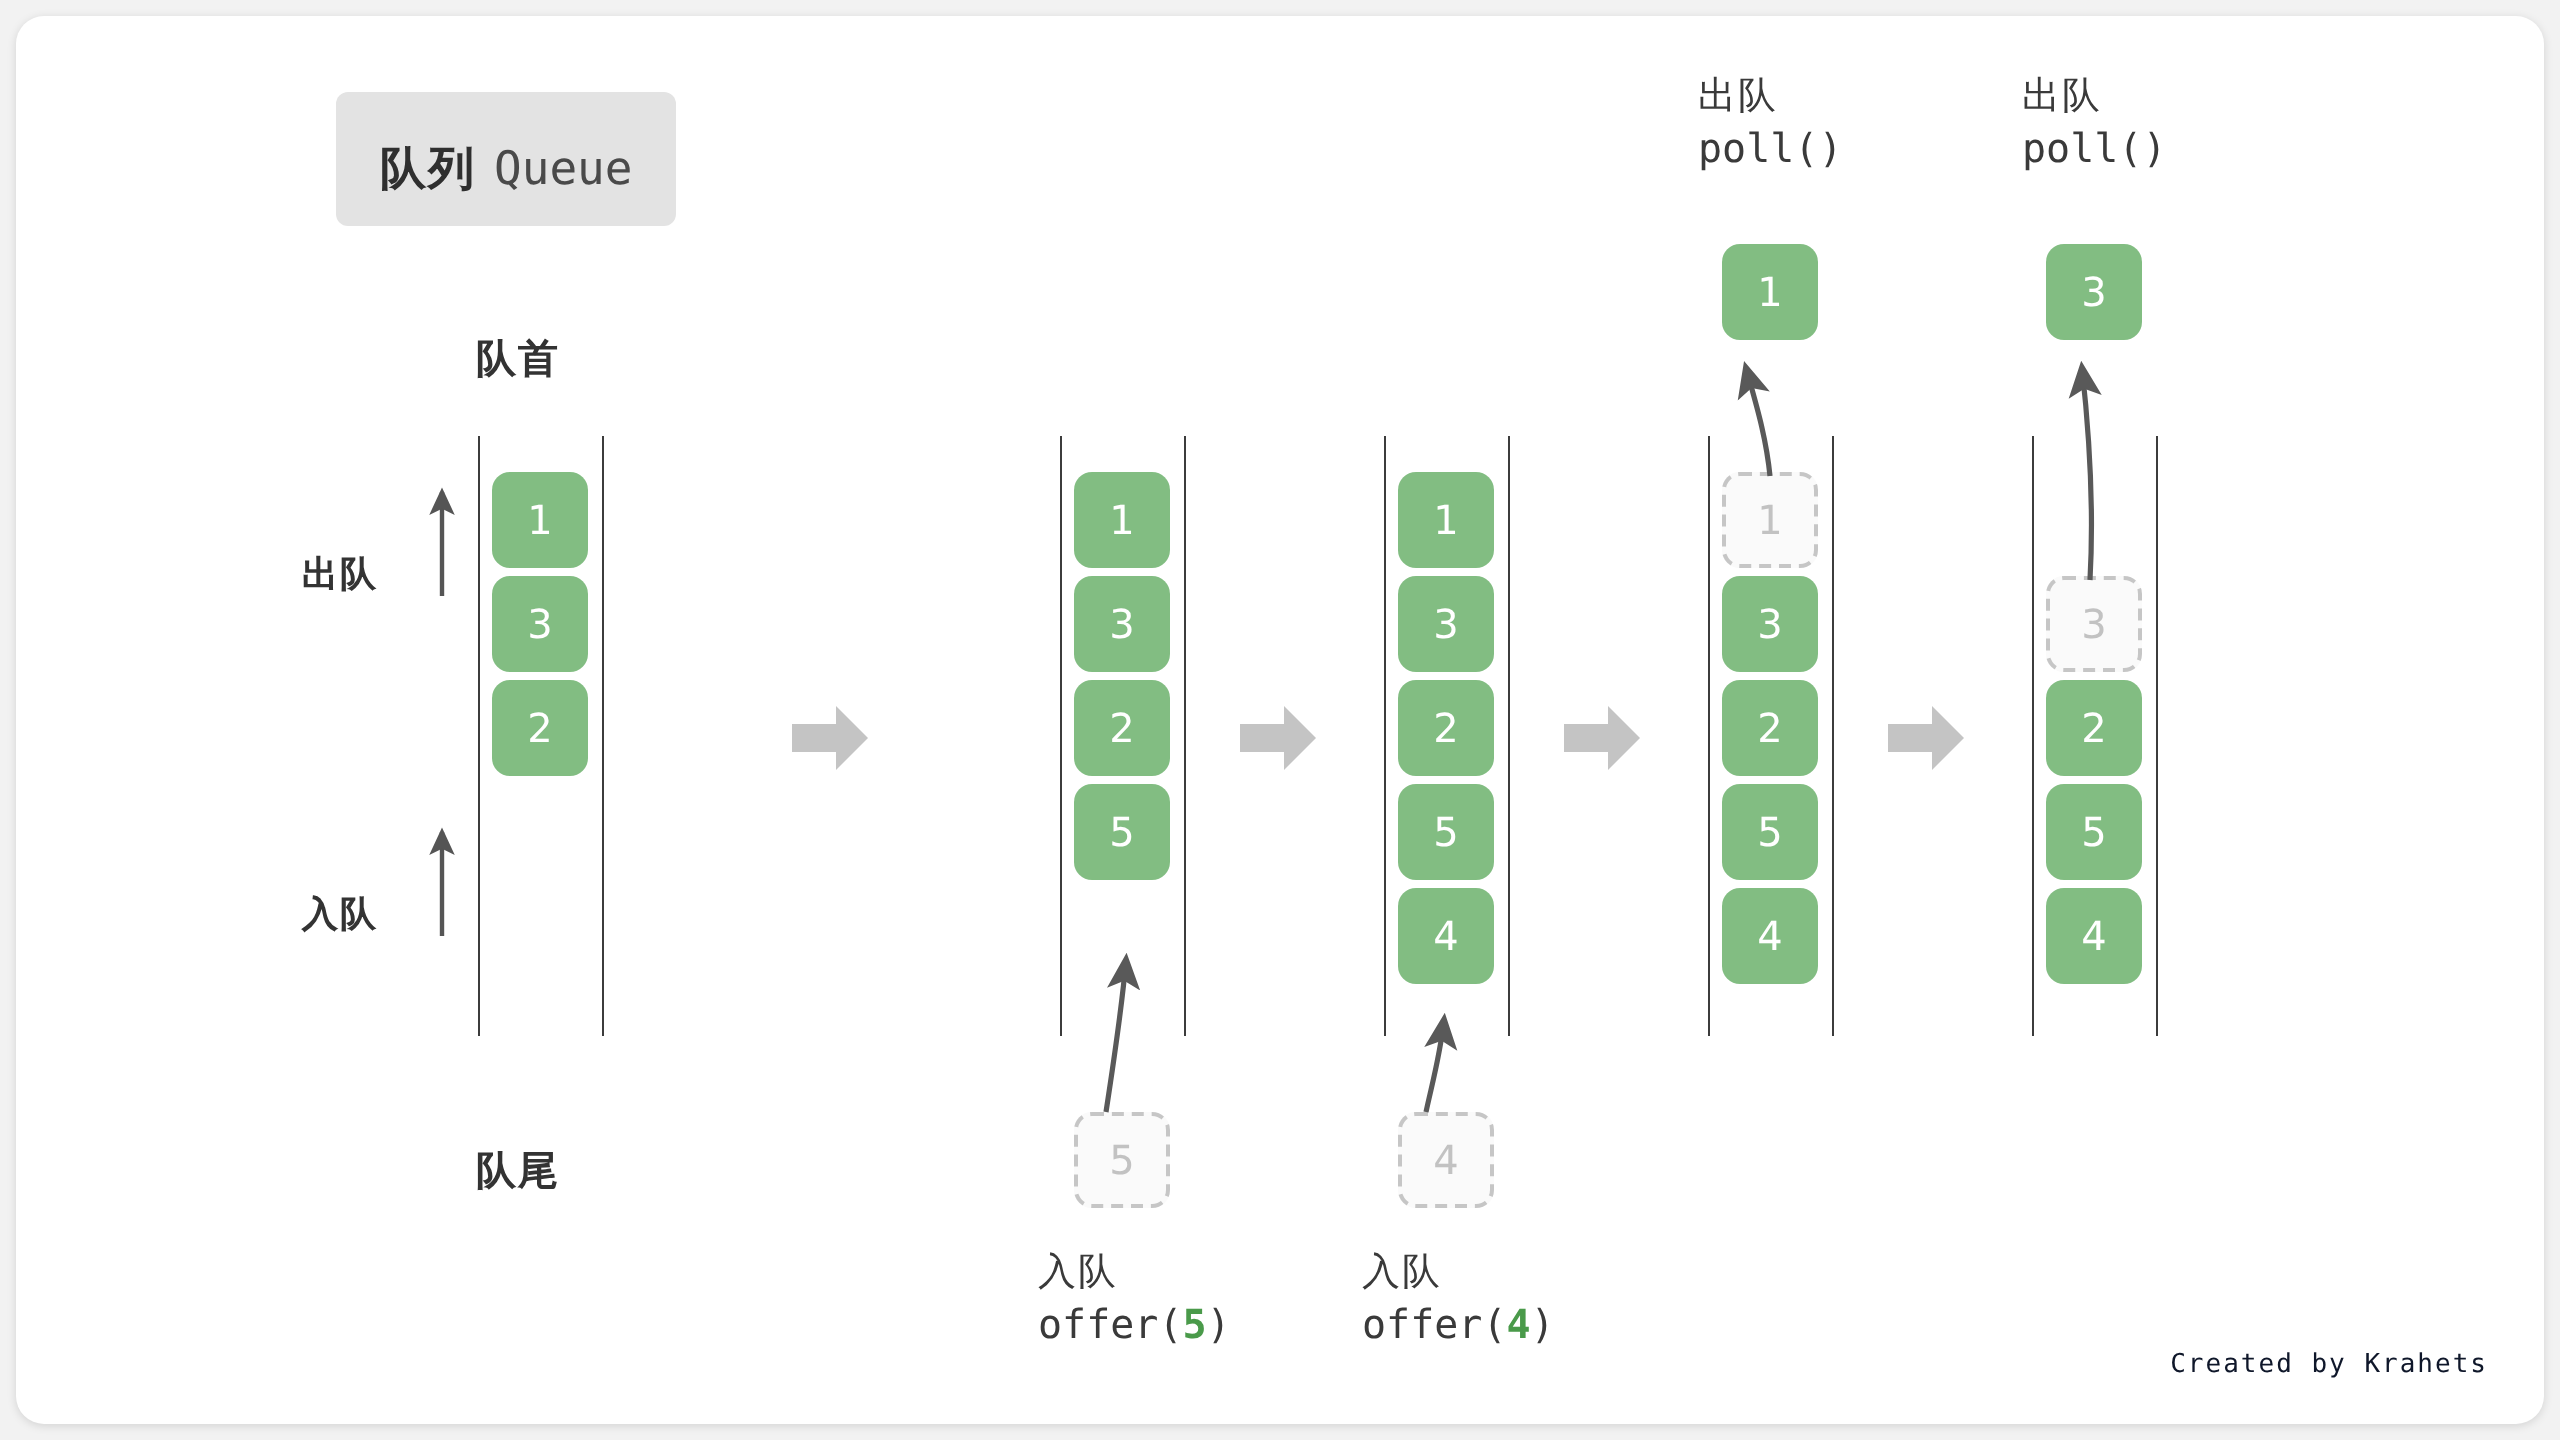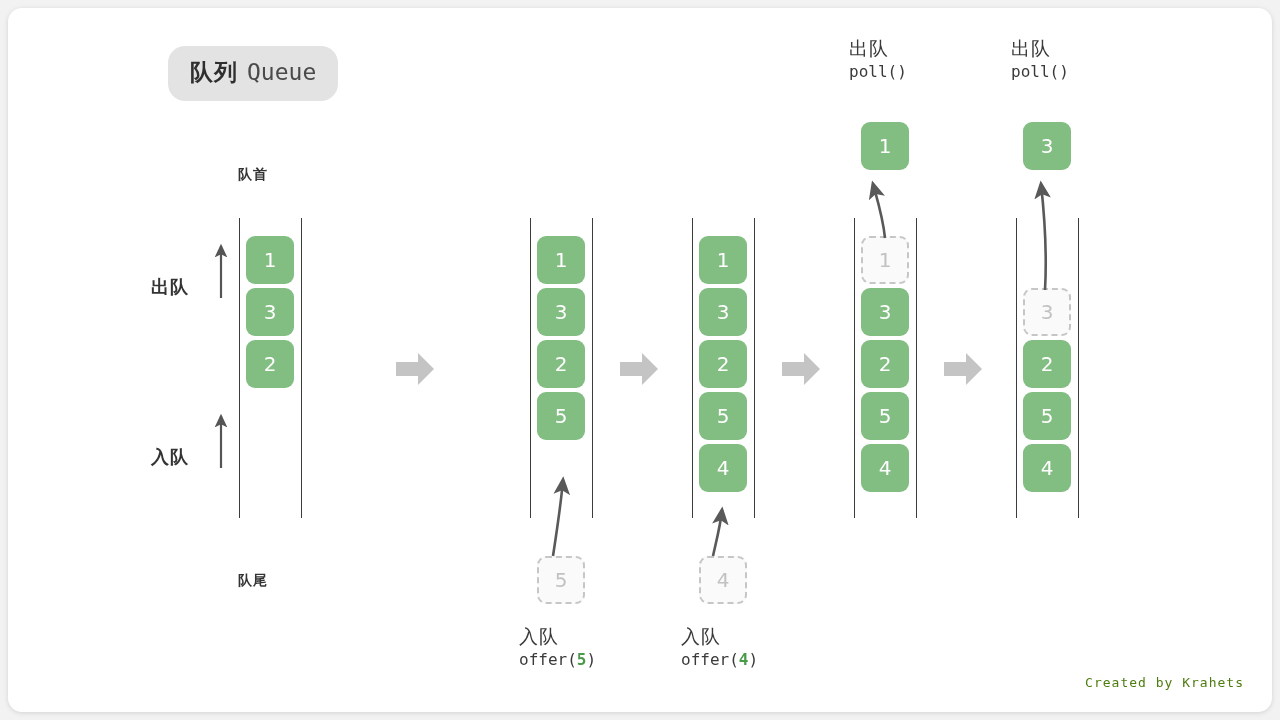--- a/index.html
+++ b/index.html
@@ -10,33 +10,33 @@
   .card{
     position:absolute;left:8px;top:8px;width:1264px;height:704px;
     background:#ffffff;border-radius:14px;
     box-shadow:0 1px 5px rgba(0,0,0,.13);
   }
   .stage{position:absolute;left:0;top:0;width:1264px;height:704px;}
 
   
   .title-badge{
     position:absolute;left:160px;top:38px;
-    background:#e3e3e3;border-radius:17px;
-    padding:11px 22px 13px 22px;
+    background:#e3e3e3;border-radius:6px;
+    padding:23px 22px 13px 22px;
     white-space:nowrap;
   }
   .title-cn{font-size:23px;font-weight:bold;color:#2f2f2f;letter-spacing:1px;}
   .title-en{
     font-family:"DejaVu Sans Mono","Liberation Mono",monospace;
     font-size:23px;color:#4a4a4a;margin-left:9px;letter-spacing:0px;
   }
 
   
   .lbl-head,.lbl-tail{
-    position:absolute;font-size:14px;font-weight:bold;color:#333;
+    position:absolute;font-size:20px;font-weight:bold;color:#333;
     letter-spacing:1px;white-space:nowrap;
   }
   .lbl-head{left:230px;top:158px;}
   .lbl-tail{left:230px;top:564px;}
 
   .sidelabel{
     position:absolute;font-size:18px;font-weight:bold;color:#333;
     letter-spacing:1px;white-space:nowrap;
   }
   .sl-out{left:143px;top:267px;}
@@ -70,36 +70,36 @@
   
   .cap{
     position:absolute;text-align:left;white-space:nowrap;
     line-height:1.34;
   }
   .cap .cn{
     display:block;font-size:19px;color:#3a3a3a;letter-spacing:1px;
     font-family:"Liberation Sans","DejaVu Sans",sans-serif;
   }
   .cap .code{
-    display:block;font-size:16px;color:#3a3a3a;
+    display:block;font-size:20px;color:#3a3a3a;
     font-family:"DejaVu Sans Mono","Liberation Mono",monospace;
     text-align:right;
   }
   .cap .code .num{color:#4a9a4a;font-weight:bold;}
   .cap-below{top:616px;}
   .cap-above{top:28px;}
 
   
   .flow{position:absolute;top:340px;width:42px;height:42px;}
 
   
   .wm{
     position:absolute;right:28px;bottom:22px;
     font-family:"DejaVu Sans Mono","Liberation Mono",monospace;
-    font-size:13px;color:#4d7c0f;letter-spacing:1px;
+    font-size:13px;color:#0f172a;letter-spacing:1px;
   }
   svg{display:block;overflow:visible;}
 </style>
 </head>
 <body>
 
 <div class="card">
 <div class="stage">
 
   <div class="title-badge">

